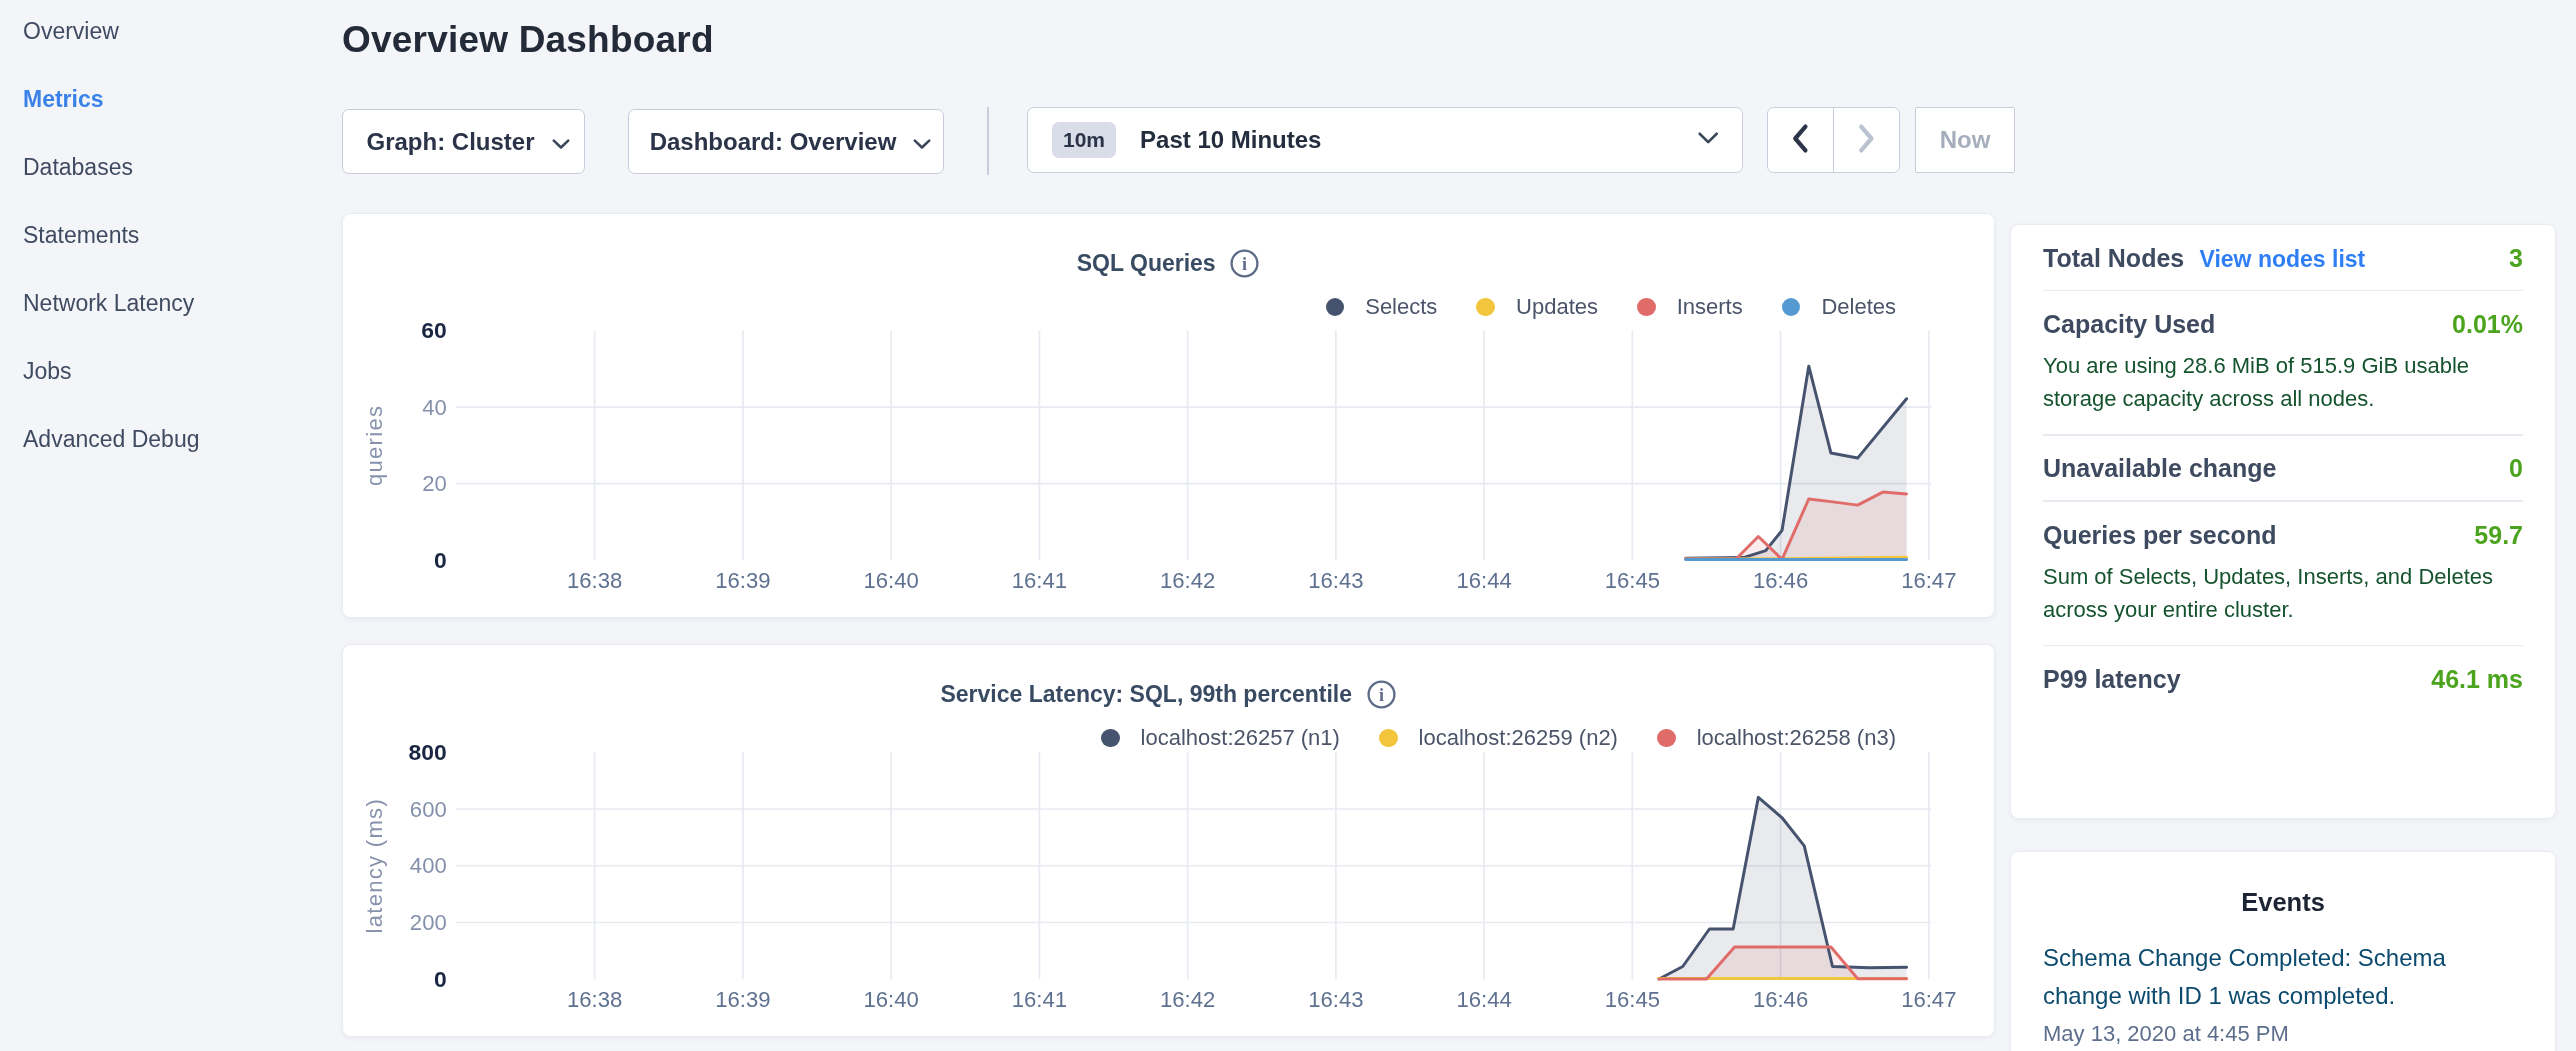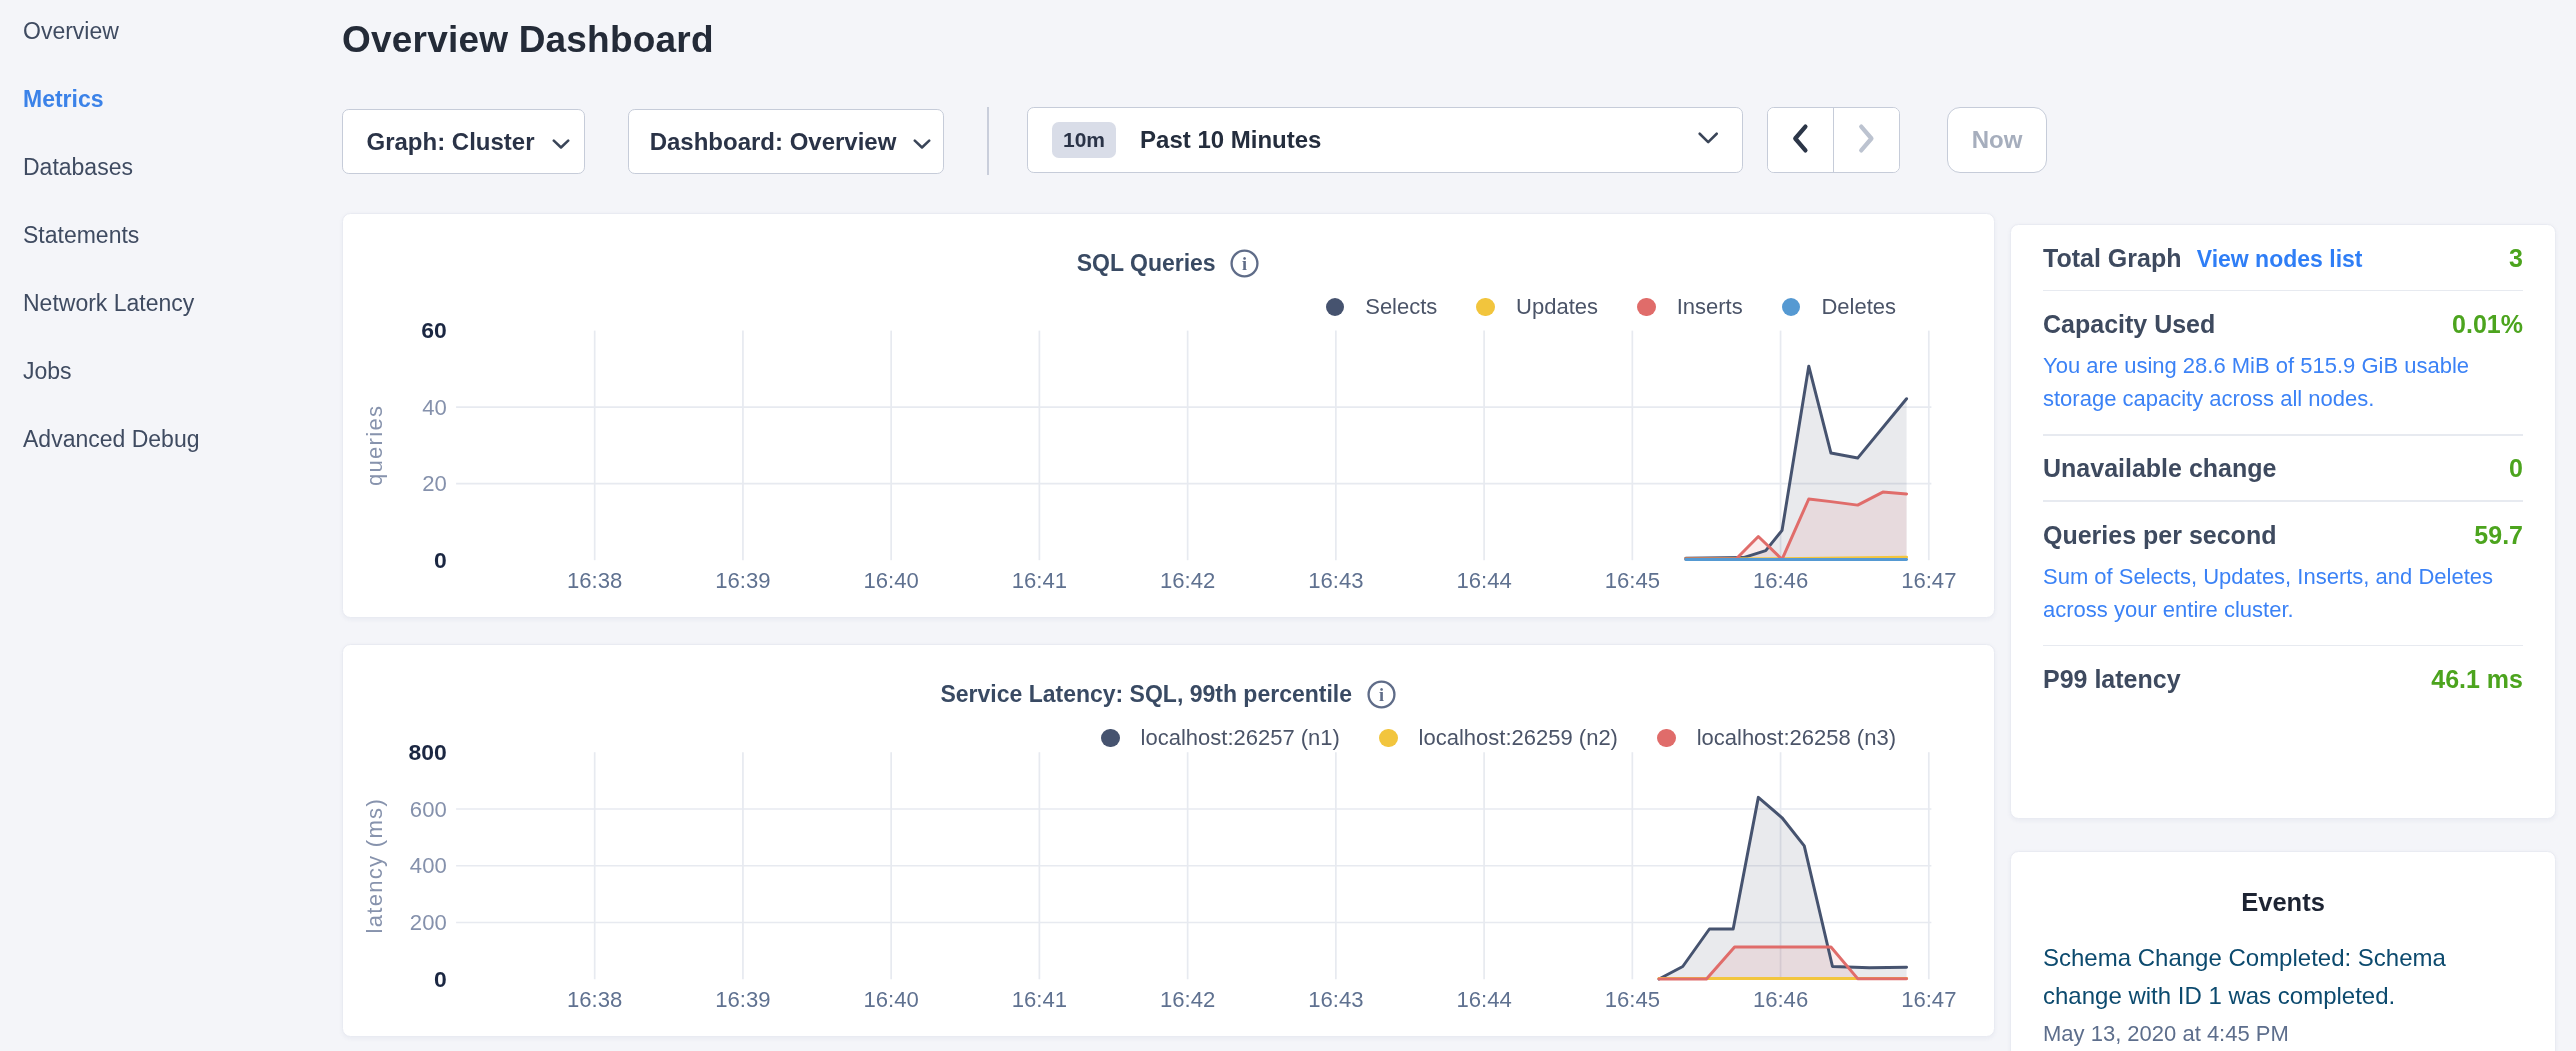--- a/index.html
+++ b/index.html
@@ -47,24 +47,23 @@
     background:#fff;border:1.7px solid #c6ccd9;border-radius:6.8px;
     display:flex;overflow:hidden;
   }
   .arrowbtn{
     flex:1;display:flex;align-items:center;justify-content:center;
     background:#fff;border:none;cursor:pointer;padding:0;
   }
   .arrowbtn.next{border-left:1.7px solid #c6ccd9;}
   .nowbtn{
     position:absolute;left:1915px;top:107px;width:100px;height:66px;box-sizing:border-box;
-    background:#fff;border:1.7px solid #c6ccd9;border-radius:13px;
+    background:#fff;border:1.7px solid #c6ccd9;border-radius:2px;
     font-size:24px;font-weight:700;color:#a6aebd;cursor:default;
     font-family:inherit;
-    margin-left:32px;
   }
   
   .card{
     position:absolute;background:#fff;border:0.9px solid #e9ebf2;border-radius:8.5px;
     box-shadow:0 1.7px 4.3px rgba(44,58,110,0.05);box-sizing:border-box;
   }
   #chart-card-0{left:342px;top:213px;width:1653px;height:405px;}
   #chart-card-1{left:342px;top:644px;width:1653px;height:393px;}
   #summary-card{left:2010px;top:224px;width:546px;height:595px;padding:0 32px;overflow:hidden;}
   #events-card{left:2010px;top:851px;width:546px;height:281px;padding:0 32px;}
@@ -88,21 +87,21 @@
   .axis-label{font-size:26px;fill:#8793ad;letter-spacing:1.5px;}
   
   .side-title{
     text-align:center;font-size:25.5px;font-weight:700;color:#1d2433;
     margin:36px 0 17px;
   }
   .srow{display:flex;align-items:baseline;padding:18.7px 0 17px;}
   .srow .lbl{font-size:25px;font-weight:700;color:#3e4a5f;}
   .srow .lnk{font-size:23px;font-weight:700;color:#2f7ef6;margin-left:15.3px;cursor:pointer;text-decoration:none;}
   .srow .val{margin-left:auto;font-size:25px;font-weight:700;color:#4ca41e;white-space:nowrap;}
-  .sdesc{font-size:22px;color:#3b82f6;line-height:1.5;margin:-6.8px 0 18.7px;}
+  .sdesc{font-size:22px;color:#14532d;line-height:1.5;margin:-6.8px 0 18.7px;}
   .sdiv{height:1.7px;background:#e7eaf0;}
   .event-msg{font-size:24px;color:#0c4a6e;line-height:1.6;margin-top:22px;}
   .event-date{font-size:22px;color:#5d6e8c;margin-top:5.1px;}
 </style>
 </head>
 <body>
 
 <nav class="sidebar" id="sidebar">
     <div class="nav-item">Overview</div>
     <div class="nav-item active">Metrics</div>
@@ -290,21 +289,21 @@
       <path d="M1547.7 392.7 L1603.5 392.7 L1636.6 355.0 L1749.9 355.0 L1781.3 392.3 L1838.8 392.3 L1838.8 393 L1547.7 393 Z" fill="rgba(224,108,106,0.12)" stroke="none"></path>
       <path d="M1547.7 392.7 L1575.6 378.0 L1607.0 333.9 L1634.9 333.9 L1664.5 179.1 L1692.4 203.1 L1718.5 236.1 L1751.7 378.0 L1795.2 379.6 L1838.8 379.0" fill="none" stroke="#46536f" stroke-width="3.5" stroke-linejoin="round" stroke-linecap="round"></path>
       <path d="M1547.7 392.0 L1838.8 392.0" fill="none" stroke="#f2c53d" stroke-width="3.5" stroke-linejoin="round" stroke-linecap="round"></path>
       <path d="M1547.7 392.7 L1603.5 392.7 L1636.6 355.0 L1749.9 355.0 L1781.3 392.3 L1838.8 392.3" fill="none" stroke="#e06c6a" stroke-width="3.5" stroke-linejoin="round" stroke-linecap="round"></path>
     </svg>
 </section>
 
 <aside class="card" id="summary-card">
   <div id="summary-rows">
       <div class="srow">
-        <span class="lbl">Total Graph</span>
+        <span class="lbl">Total Nodes</span>
         <a class="lnk">View nodes list</a>
         <span class="val">3</span>
       </div>
       <div class="sdiv"></div>
       <div class="srow">
         <span class="lbl">Capacity Used</span>
         <span class="val">0.01%</span>
       </div>
       <div class="sdesc">You are using 28.6 MiB of 515.9 GiB usable storage capacity across all nodes.</div>
       <div class="sdiv"></div>

